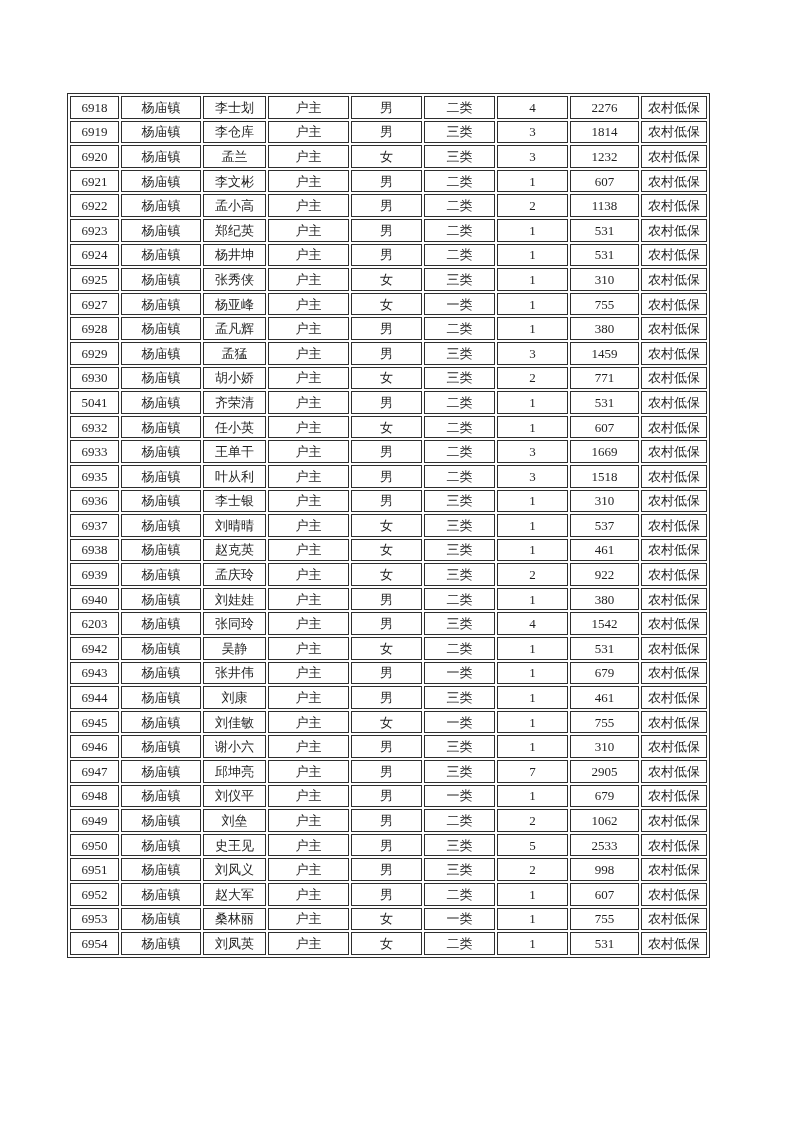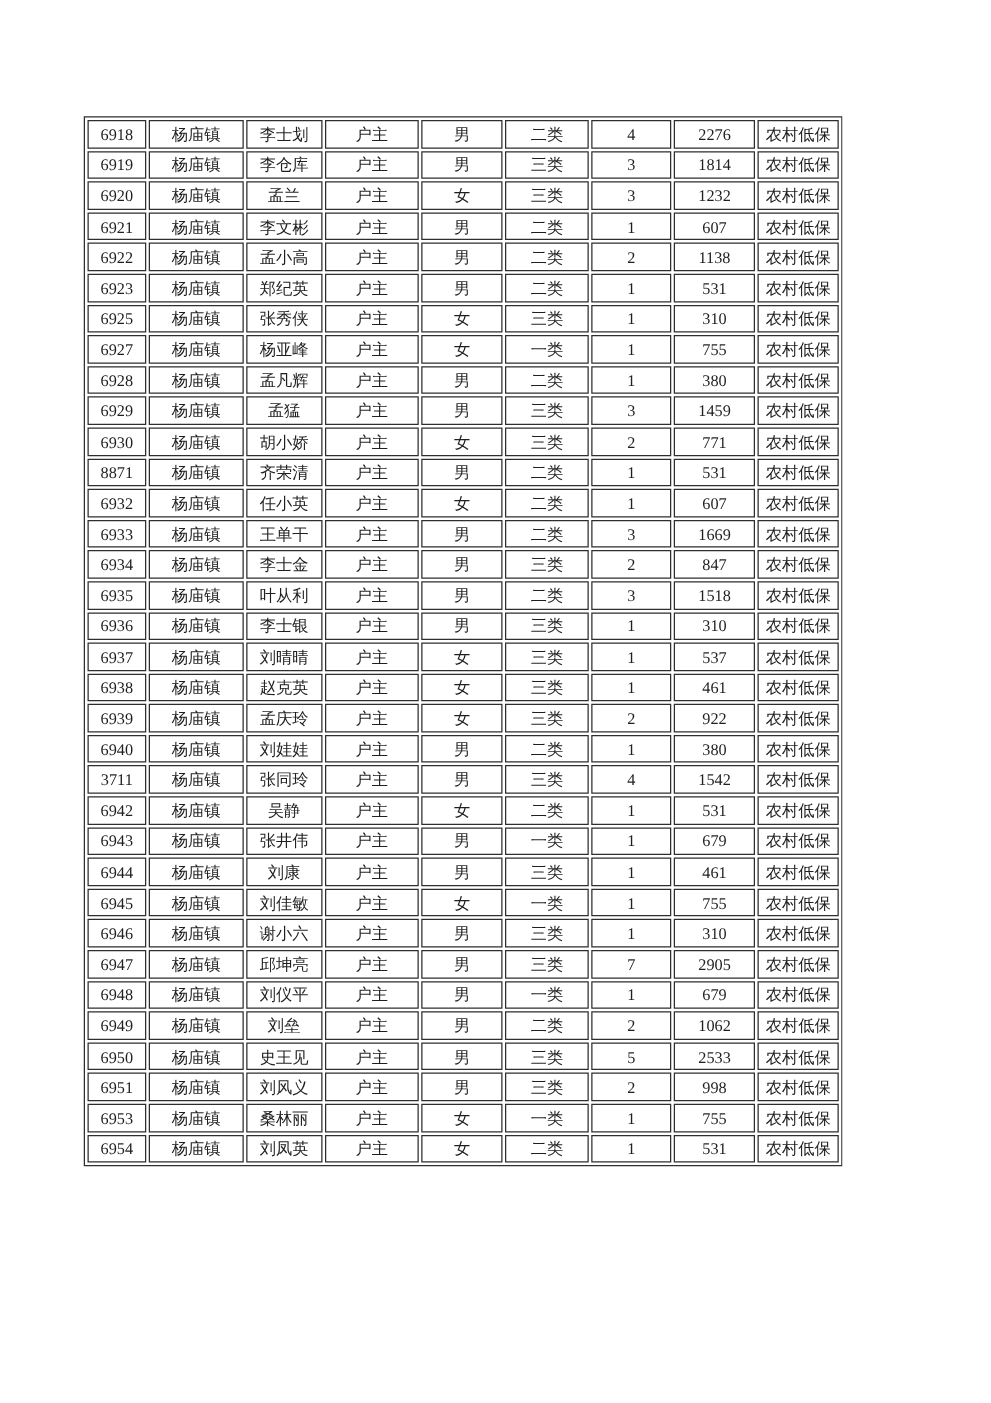--- a/index.html
+++ b/index.html
@@ -7,21 +7,21 @@
     padding: 0;
   }
   body {
     width: 793px;
     height: 1122px;
     background: #ffffff;
     font-family: "Liberation Serif", "DejaVu Serif", serif;
   }
   .page {
     position: relative;
-    width: 674px;
+    width: 793px;
     height: 1122px;
     background: #ffffff;
     overflow: hidden;
   }
   table.roster {
     position: absolute;
     left: 67px;
     top: 93px;
     table-layout: fixed;
     border-collapse: separate;
@@ -127,20 +127,31 @@
           <td>杨庙镇</td>
           <td>郑纪英</td>
           <td>户主</td>
           <td>男</td>
           <td>二类</td>
           <td>1</td>
           <td>531</td>
           <td>农村低保</td>
         </tr>
         <tr>
+          <td>6924</td>
+          <td>杨庙镇</td>
+          <td>杨井坤</td>
+          <td>户主</td>
+          <td>男</td>
+          <td>二类</td>
+          <td>1</td>
+          <td>531</td>
+          <td>农村低保</td>
+        </tr>
+        <tr>
           <td>6925</td>
           <td>杨庙镇</td>
           <td>张秀侠</td>
           <td>户主</td>
           <td>女</td>
           <td>三类</td>
           <td>1</td>
           <td>310</td>
           <td>农村低保</td>
         </tr>
@@ -182,21 +193,21 @@
           <td>杨庙镇</td>
           <td>胡小娇</td>
           <td>户主</td>
           <td>女</td>
           <td>三类</td>
           <td>2</td>
           <td>771</td>
           <td>农村低保</td>
         </tr>
         <tr>
-          <td>8871</td>
+          <td>5041</td>
           <td>杨庙镇</td>
           <td>齐荣清</td>
           <td>户主</td>
           <td>男</td>
           <td>二类</td>
           <td>1</td>
           <td>531</td>
           <td>农村低保</td>
         </tr>
         <tr>
@@ -215,31 +226,20 @@
           <td>杨庙镇</td>
           <td>王单干</td>
           <td>户主</td>
           <td>男</td>
           <td>二类</td>
           <td>3</td>
           <td>1669</td>
           <td>农村低保</td>
         </tr>
         <tr>
-          <td>6934</td>
-          <td>杨庙镇</td>
-          <td>李士金</td>
-          <td>户主</td>
-          <td>男</td>
-          <td>三类</td>
-          <td>2</td>
-          <td>847</td>
-          <td>农村低保</td>
-        </tr>
-        <tr>
           <td>6935</td>
           <td>杨庙镇</td>
           <td>叶从利</td>
           <td>户主</td>
           <td>男</td>
           <td>二类</td>
           <td>3</td>
           <td>1518</td>
           <td>农村低保</td>
         </tr>
@@ -292,21 +292,21 @@
           <td>杨庙镇</td>
           <td>刘娃娃</td>
           <td>户主</td>
           <td>男</td>
           <td>二类</td>
           <td>1</td>
           <td>380</td>
           <td>农村低保</td>
         </tr>
         <tr>
-          <td>3711</td>
+          <td>6203</td>
           <td>杨庙镇</td>
           <td>张同玲</td>
           <td>户主</td>
           <td>男</td>
           <td>三类</td>
           <td>4</td>
           <td>1542</td>
           <td>农村低保</td>
         </tr>
         <tr>
@@ -410,20 +410,31 @@
         </tr>
         <tr>
           <td>6951</td>
           <td>杨庙镇</td>
           <td>刘风义</td>
           <td>户主</td>
           <td>男</td>
           <td>三类</td>
           <td>2</td>
           <td>998</td>
+          <td>农村低保</td>
+        </tr>
+        <tr>
+          <td>6952</td>
+          <td>杨庙镇</td>
+          <td>赵大军</td>
+          <td>户主</td>
+          <td>男</td>
+          <td>二类</td>
+          <td>1</td>
+          <td>607</td>
           <td>农村低保</td>
         </tr>
         <tr>
           <td>6953</td>
           <td>杨庙镇</td>
           <td>桑林丽</td>
           <td>户主</td>
           <td>女</td>
           <td>一类</td>
           <td>1</td>

